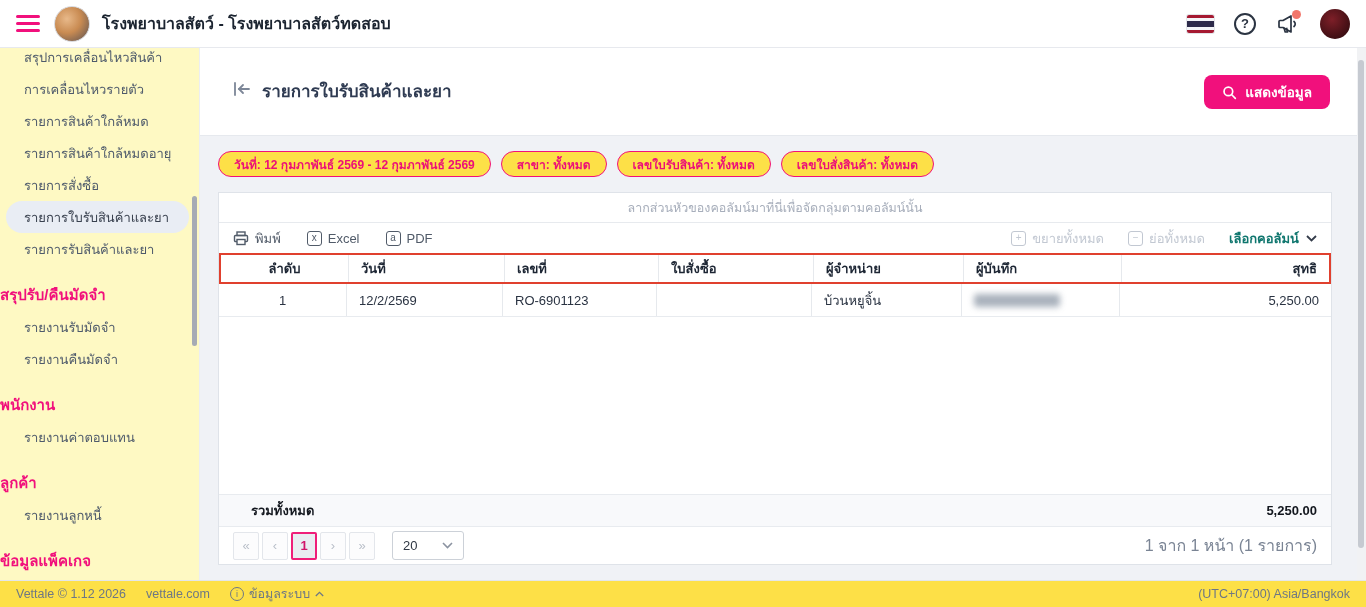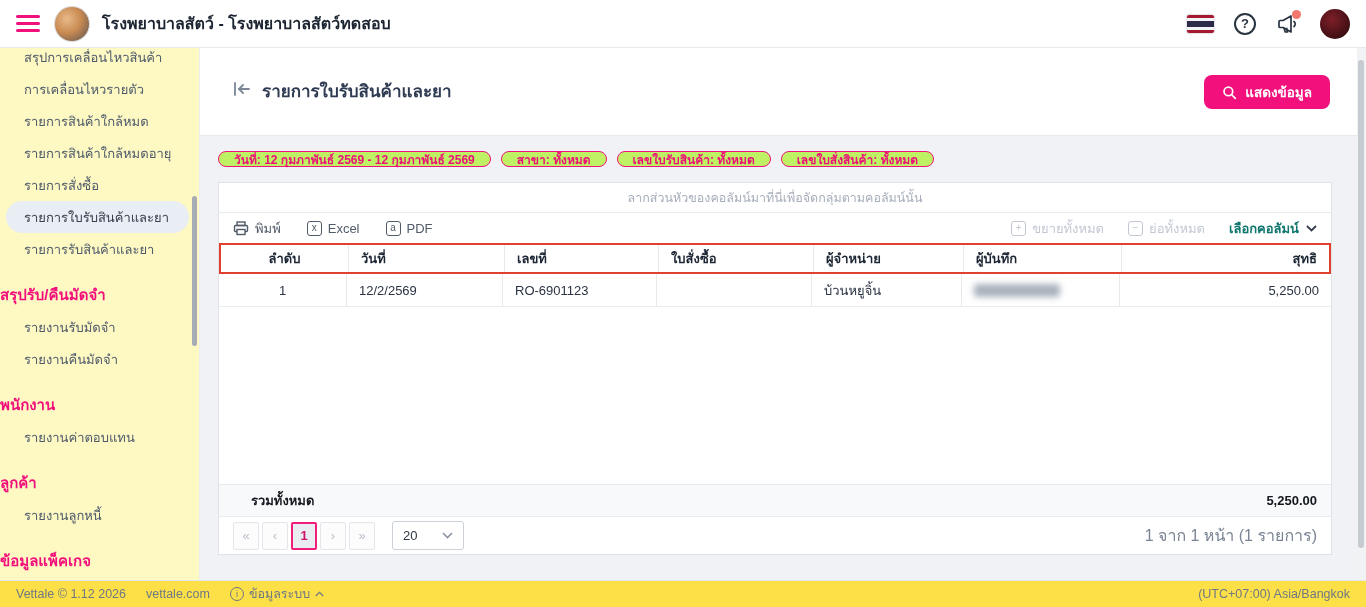--- a/index.html
+++ b/index.html
@@ -39,22 +39,22 @@
   
   .main { position:absolute; top:48px; left:200px; right:0; bottom:27px; background:#f0f2f6; overflow:hidden; }
   .page-head { height:88px; background:#fff; border-bottom:1px solid #e6e9ee; position:relative; }
   .collapse-ic { position:absolute; left:32px; top:32px; cursor:pointer; }
   .page-title { position:absolute; left:62px; top:29px; font-size:17px; font-weight:bold; color:#2f3b52; }
   .show-btn { position:absolute; right:36px; top:27px; height:34px; border:none; border-radius:8px;
     background:#f1107c; color:#fff; font-size:13.5px; font-weight:bold; padding:0 18px;
     display:flex; align-items:center; gap:8px; cursor:pointer; font-family:inherit; }
 
   .chips { display:flex; gap:10px; margin:15px 0 0 18px; }
-  .chip { height:16px; display:flex; align-items:center; padding:0 15px; border:1.5px solid #f1107c;
-    border-radius:14px; color:#ec0f78; font-size:12px; font-weight:600; background:#bef264; cursor:pointer;text-align:right; }
+  .chip { height:26px; display:flex; align-items:center; padding:0 15px; border:1.5px solid #f1107c;
+    border-radius:14px; color:#ec0f78; font-size:12px; font-weight:600; background:#fde047; cursor:pointer;text-align:right; }
 
   .card { margin:15px 34px 16px 18px; background:#fff; border:1px solid #dfe3e9; }
   .group-row { height:30px; display:flex; align-items:center; justify-content:center;
     color:#a7aebb; font-size:12.5px; border-bottom:1px solid #e7eaee; }
   .tool-row { height:30px; display:flex; align-items:center; padding:0 14px; font-size:13px; color:#515b69; }
   .tool { display:flex; align-items:center; gap:6px; margin-right:26px; cursor:pointer; }
   .tool-right { margin-left:auto; display:flex; align-items:center; }
   .tool.disabled { color:#c2c8d2; cursor:default; margin-right:24px; }
   .tool.cols { color:#0f766e; font-weight:600; margin-right:0; gap:7px; }
   .sqicon { width:15px; height:15px; border:1.4px solid currentColor; border-radius:3px;

